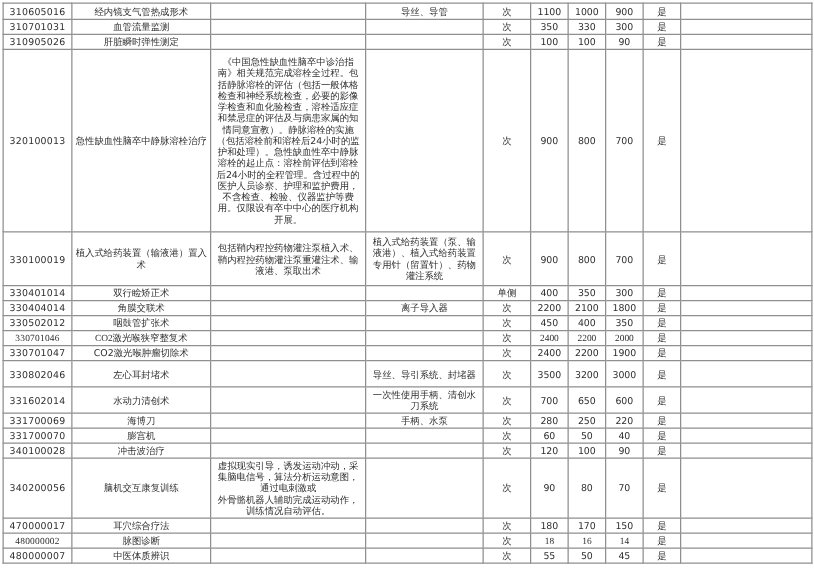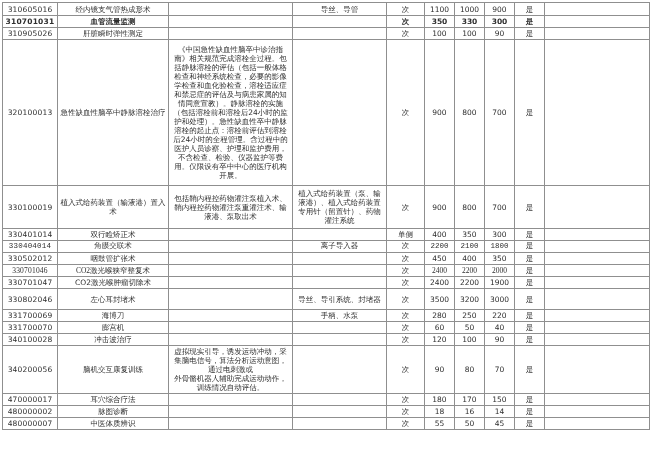--- a/index.html
+++ b/index.html
@@ -65,21 +65,21 @@
           <td class="c-name">经内镜支气管热成形术</td>
           <td class="c-desc"></td>
           <td class="c-excl">导丝、导管</td>
           <td class="c-unit">次</td>
           <td class="c-p1">1100</td>
           <td class="c-p2">1000</td>
           <td class="c-p3">900</td>
           <td class="c-flag">是</td>
           <td class="c-remark"></td>
         </tr>
-        <tr style="height: 11px; font-weight: bold;">
+        <tr style="height: 11px;">
           <td class="c-code">310701031</td>
           <td class="c-name">血管流量监测</td>
           <td class="c-desc"></td>
           <td class="c-excl"></td>
           <td class="c-unit">次</td>
           <td class="c-p1">350</td>
           <td class="c-p2">330</td>
           <td class="c-p3">300</td>
           <td class="c-flag">是</td>
           <td class="c-remark"></td>
@@ -125,21 +125,21 @@
           <td class="c-name">双行睑矫正术</td>
           <td class="c-desc"></td>
           <td class="c-excl"></td>
           <td class="c-unit">单侧</td>
           <td class="c-p1">400</td>
           <td class="c-p2">350</td>
           <td class="c-p3">300</td>
           <td class="c-flag">是</td>
           <td class="c-remark"></td>
         </tr>
-        <tr style="height: 11px; font-family: Liberation Mono, monospace;">
+        <tr style="height: 11px;">
           <td class="c-code">330404014</td>
           <td class="c-name">角膜交联术</td>
           <td class="c-desc"></td>
           <td class="c-excl">离子导入器</td>
           <td class="c-unit">次</td>
           <td class="c-p1">2200</td>
           <td class="c-p2">2100</td>
           <td class="c-p3">1800</td>
           <td class="c-flag">是</td>
           <td class="c-remark"></td>
@@ -182,20 +182,32 @@
         </tr>
         <tr style="height: 21px;">
           <td class="c-code">330802046</td>
           <td class="c-name">左心耳封堵术</td>
           <td class="c-desc"></td>
           <td class="c-excl">导丝、导引系统、封堵器</td>
           <td class="c-unit">次</td>
           <td class="c-p1">3500</td>
           <td class="c-p2">3200</td>
           <td class="c-p3">3000</td>
+          <td class="c-flag">是</td>
+          <td class="c-remark"></td>
+        </tr>
+        <tr style="height: 21px;">
+          <td class="c-code">331602014</td>
+          <td class="c-name">水动力清创术</td>
+          <td class="c-desc"></td>
+          <td class="c-excl">一次性使用手柄、清创水刀系统</td>
+          <td class="c-unit">次</td>
+          <td class="c-p1">700</td>
+          <td class="c-p2">650</td>
+          <td class="c-p3">600</td>
           <td class="c-flag">是</td>
           <td class="c-remark"></td>
         </tr>
         <tr style="height: 11px;">
           <td class="c-code">331700069</td>
           <td class="c-name">海博刀</td>
           <td class="c-desc"></td>
           <td class="c-excl">手柄、水泵</td>
           <td class="c-unit">次</td>
           <td class="c-p1">280</td>
@@ -246,21 +258,21 @@
           <td class="c-name">耳穴综合疗法</td>
           <td class="c-desc"></td>
           <td class="c-excl"></td>
           <td class="c-unit">次</td>
           <td class="c-p1">180</td>
           <td class="c-p2">170</td>
           <td class="c-p3">150</td>
           <td class="c-flag">是</td>
           <td class="c-remark"></td>
         </tr>
-        <tr style="height: 11px;">
+        <tr style="height: 11px; font-family: Liberation Serif, serif;">
           <td class="c-code">480000002</td>
           <td class="c-name">脉图诊断</td>
           <td class="c-desc"></td>
           <td class="c-excl"></td>
           <td class="c-unit">次</td>
           <td class="c-p1">18</td>
           <td class="c-p2">16</td>
           <td class="c-p3">14</td>
           <td class="c-flag">是</td>
           <td class="c-remark"></td>

